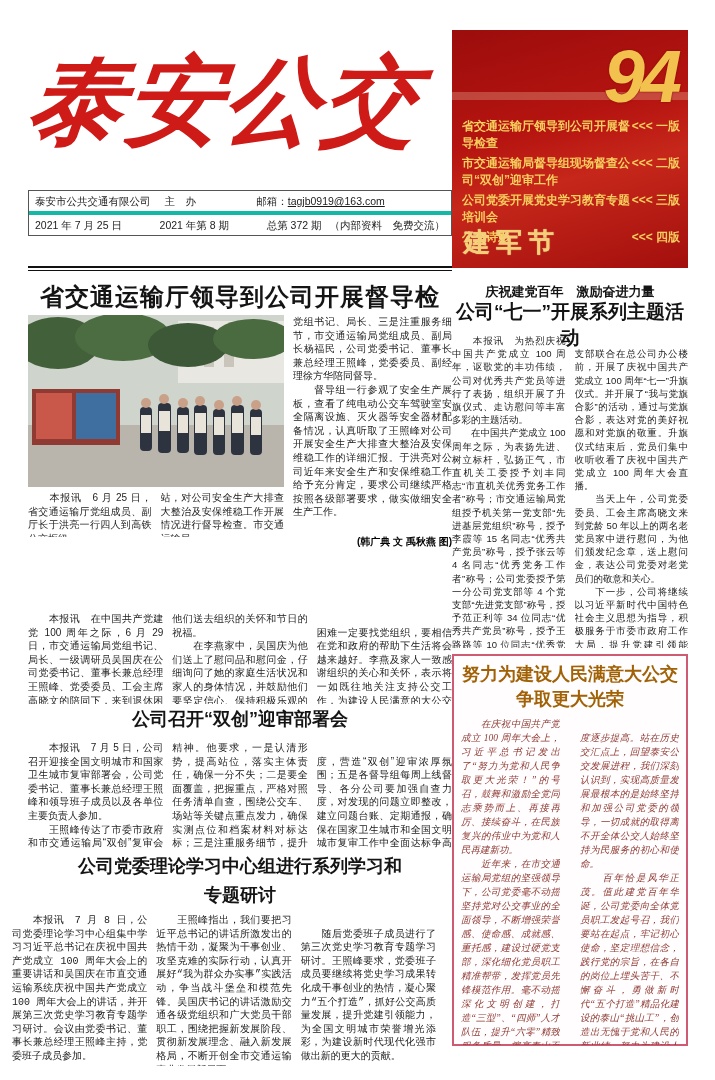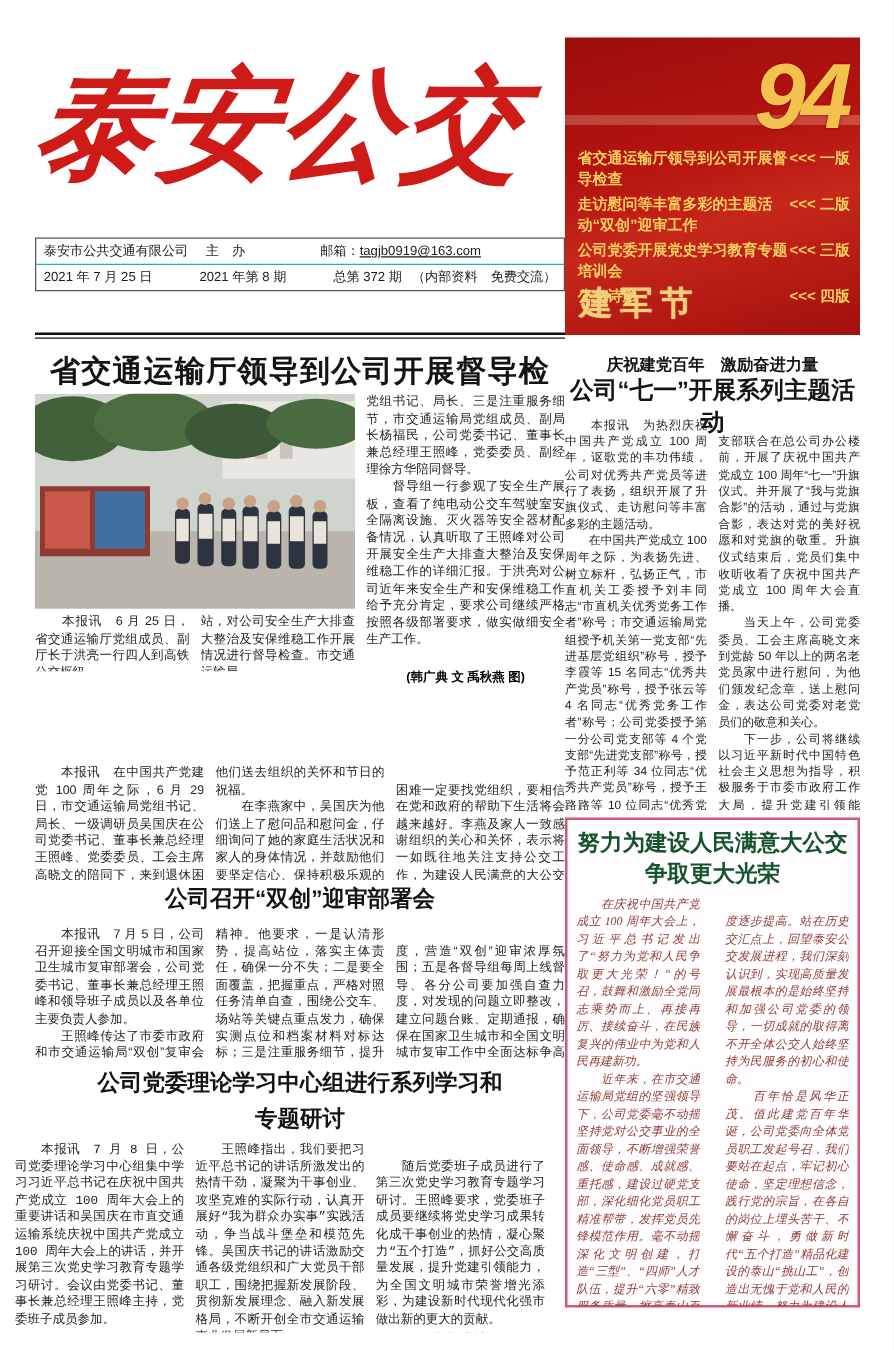--- a/index.html
+++ b/index.html
@@ -6,42 +6,42 @@
   html,body { background:#e9e9e9; }
   body { font-family:"Liberation Sans", sans-serif; }
   .page { position:relative; width:715px; height:1080px; background:#ffffff; margin:0 auto; overflow:hidden; }
 
   
   .masthead { position:absolute; left:28px; top:26px; width:424px; }
   .calligraphy { font-size:96px; line-height:150px; height:158px; color:#ce1b18; font-weight:bold; font-style:italic; letter-spacing:2px; transform:skewX(-6deg); white-space:nowrap; overflow:hidden; }
   .latin-bar { background:#1d83d0; color:#fff; height:25px; display:flex; align-items:center; justify-content:space-around; font-style:italic; font-weight:bold; font-size:15px; letter-spacing:2px; }
   .info-box { border:1px solid #555; margin-top:6px; font-size:10.5px; color:#1c1c1c;text-align:center; }
   .info-row { display:flex; padding:3px 6px; line-height:14px; }
-  .info-row + .info-row { border-top:1px solid #14b8a6; }
+  .info-row + .info-row { border-top:4px solid #14b8a6; }
   .info-row .cell { white-space:nowrap; }
   .sp { flex:1; }
   .email-val { text-decoration:underline; }
   .double-rule { position:absolute; left:28px; top:266px; width:424px; height:5px; border-top:2px solid #111; border-bottom:1px solid #111; }
 
   
   .promo { position:absolute; left:452px; top:30px; width:236px; height:238px; background:linear-gradient(165deg,#9c0d0c 0%, #b51410 40%, #c6271a 60%, #a30f0d 100%); overflow:hidden; color:#f6c343; }
   .promo::before { content:""; position:absolute; left:0; top:62px; width:100%; height:8px; background:rgba(255,230,200,.25); }
   .promo-number { position:absolute; right:10px; top:4px; font-size:74px; font-weight:bold; font-style:italic; color:#f2c14e; letter-spacing:-4px; text-shadow:0 0 2px #7e0a0a; }
   .promo-list { position:absolute; left:10px; top:88px; width:218px; font-weight:bold; font-size:12px; line-height:17px; color:#f8cf5e; }
   .promo-item { margin-bottom:3px; overflow:hidden; }
   .promo-page { float:right; }
   .banner { position:absolute; left:12px; top:195px; }
   .banner-title { font-size:26px; font-weight:bold; letter-spacing:6px; color:#f3cf76; text-shadow:0 0 1px #fff3c4; }
   .banner-sub { font-size:8px; letter-spacing:3px; color:#e8b963; margin-top:18px; }
 
   
   .hl { position:absolute; color:#141414; font-weight:bold; text-align:center; }
   .body-cols { position:absolute; display:flex; gap:9px; overflow:hidden; }
   .col { flex:1; font-size:10px; line-height:13.6px; color:#222; text-align:justify; white-space:pre-line; overflow:hidden; }
-  .byline { text-align:center; font-weight:bold; font-size:10px; margin-top:2px; }
+  .byline { text-align:right; font-weight:bold; font-size:10px; margin-top:2px; }
 
   
   .hl1 { left:28px; top:281px; width:424px; font-size:24px; letter-spacing:1px; }
   .art1-row { position:absolute; left:28px; top:315px; width:424px; display:flex; }
   .art1-left { width:256px; }
   .photo { width:256px; height:172px; display:block; }
   .art1-below { display:flex; gap:9px; margin-top:4px; height:46px; overflow:hidden; }
   .art1-side { flex:1; padding-left:9px; height:243px; overflow:hidden; }
   .art1-side .col { height:218px; }
 
@@ -58,21 +58,21 @@
   .art4-body { left:12px; top:914px; width:424px; height:152px;font-family:Liberation Mono, monospace; }
 
   
   .kicker { position:absolute; left:452px; top:283px; width:236px; text-align:center; font-size:13px; font-weight:bold; color:#141414; }
   .hl5 { left:452px; top:299px; width:236px; font-size:19px; letter-spacing:0; }
   .art5-body { left:452px; top:334px; width:236px; height:314px; }
   .art5-body .col { font-size:9.5px; line-height:13.2px; }
 
   
   .commentary { position:absolute; left:452px; top:654px; width:236px; height:392px; border:2px solid #cf5a74; background:#fffdfd; padding:6px 7px; }
-  .com-hl { text-align:center; color:#14532d; font-weight:bold; font-size:18px; line-height:25px; }
+  .com-hl { text-align:center; color:#a16207; font-weight:bold; font-size:18px; line-height:25px; }
   .com-cols { display:flex; gap:20px; margin-top:5px; height:328px; overflow:hidden; }
   .com-col { flex:1; font-family:"Liberation Serif", serif; font-style:italic; font-size:9.5px; line-height:14px; color:#8d3a34; text-align:justify; white-space:pre-line; overflow:hidden; }
 </style>
 </head>
 <body>
 
 <div class="page">
 
   <div class="masthead">
     <div class="calligraphy">泰安公交</div>
@@ -99,21 +99,21 @@
 
   <div class="promo">
     <div class="promo-number">94</div>
     <div class="promo-list">
       <div class="promo-item">
         <span class="promo-page">&lt;&lt;&lt; 一版</span>
         <span>省交通运输厅领导到公司开展督导检查</span>
       </div>
       <div class="promo-item">
         <span class="promo-page">&lt;&lt;&lt; 二版</span>
-        <span>走访慰问等丰富多彩的主题活动“双创”迎审工作</span>
+        <span>市交通运输局督导组现场督查公司“双创”迎审工作</span>
       </div>
       <div class="promo-item">
         <span class="promo-page">&lt;&lt;&lt; 三版</span>
         <span>公司党委开展党史学习教育专题培训会</span>
       </div>
       <div class="promo-item">
         <span class="promo-page">&lt;&lt;&lt; 四版</span>
         <span>公交诗影</span>
       </div>
     </div>

